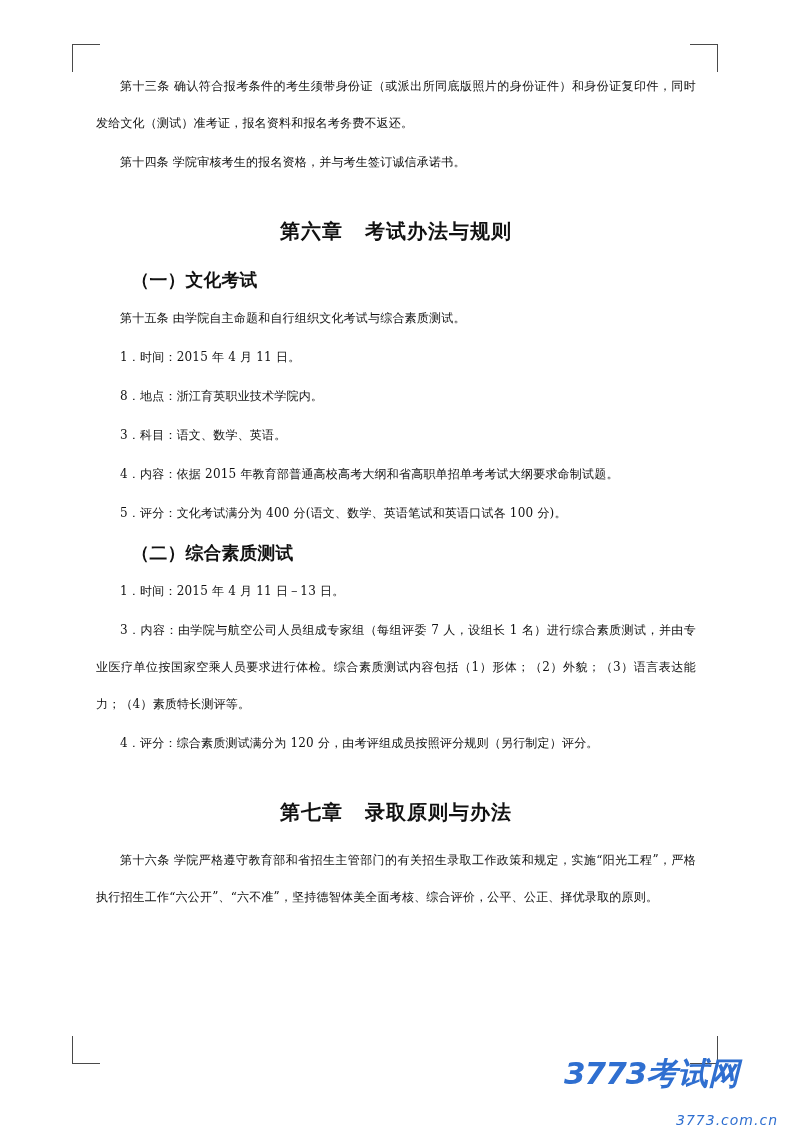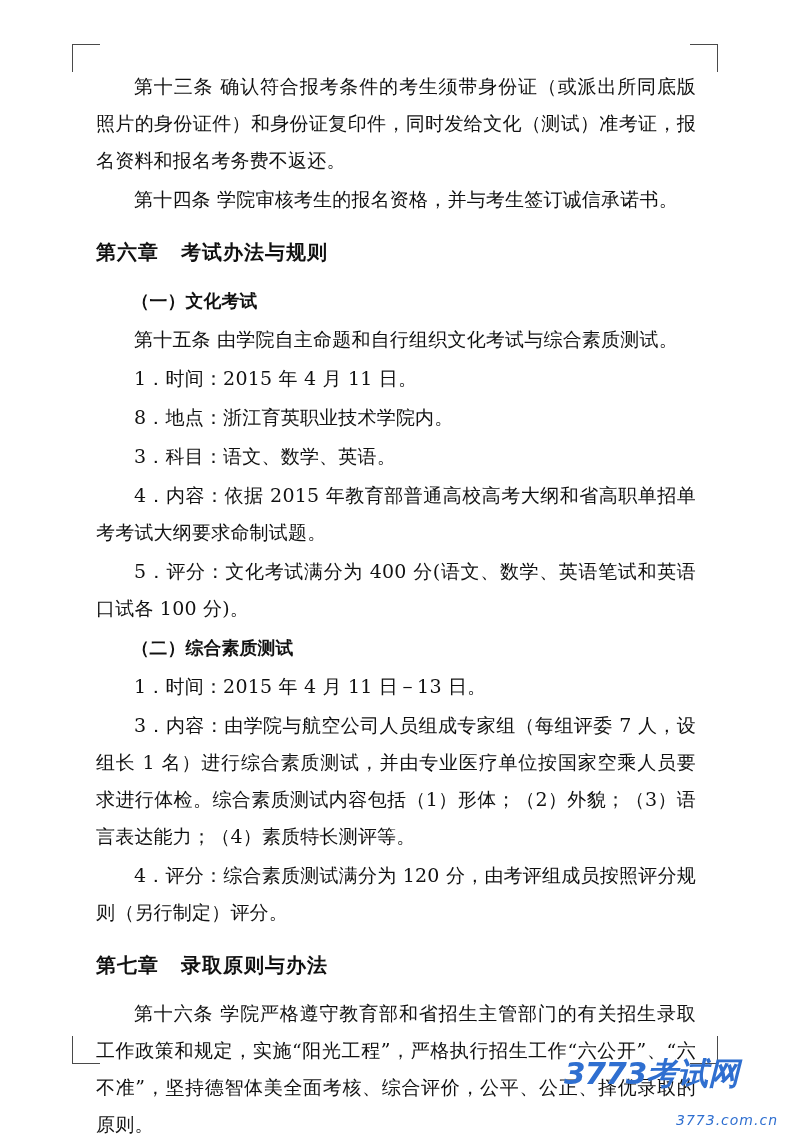--- a/index.html
+++ b/index.html
@@ -49,32 +49,33 @@
   .page {
     position: absolute;
     left: 96px;
     top: 68px;
     width: 600px;
     height: 980px;
   }
 
   p {
     margin: 0 0 2px 0;
-    font-size: 19px;
+    font-size: 12px;
     line-height: 37px;
     text-align: justify;
     text-justify: inter-ideograph;
     letter-spacing: 0.2px;
   }
   p.ind { text-indent: 2em; }
 
   h2 {
-    margin: 14px 0 10px 0;
+    margin: 30px 0 10px 0;
     font-size: 20px;
     line-height: 40px;
+    text-align: center;
     font-weight: bold;
     letter-spacing: 1px;
   }
   h2 .gap { display: inline-block; width: 1.1em; }
 
   .sub {
     font-weight: bold;
     font-size: 17.8px;
   }
 

